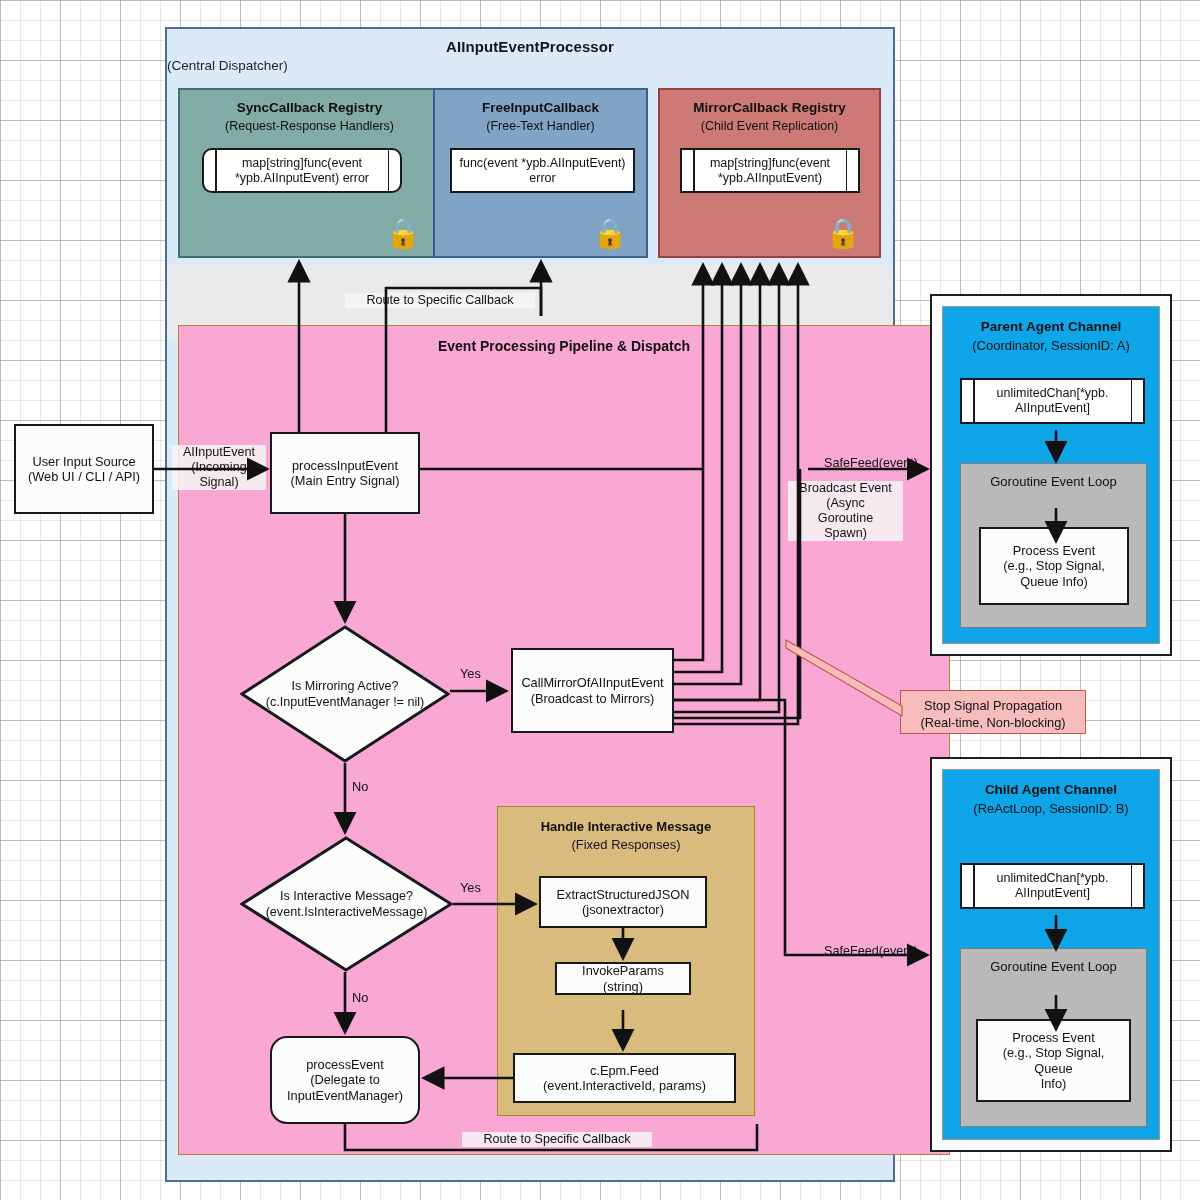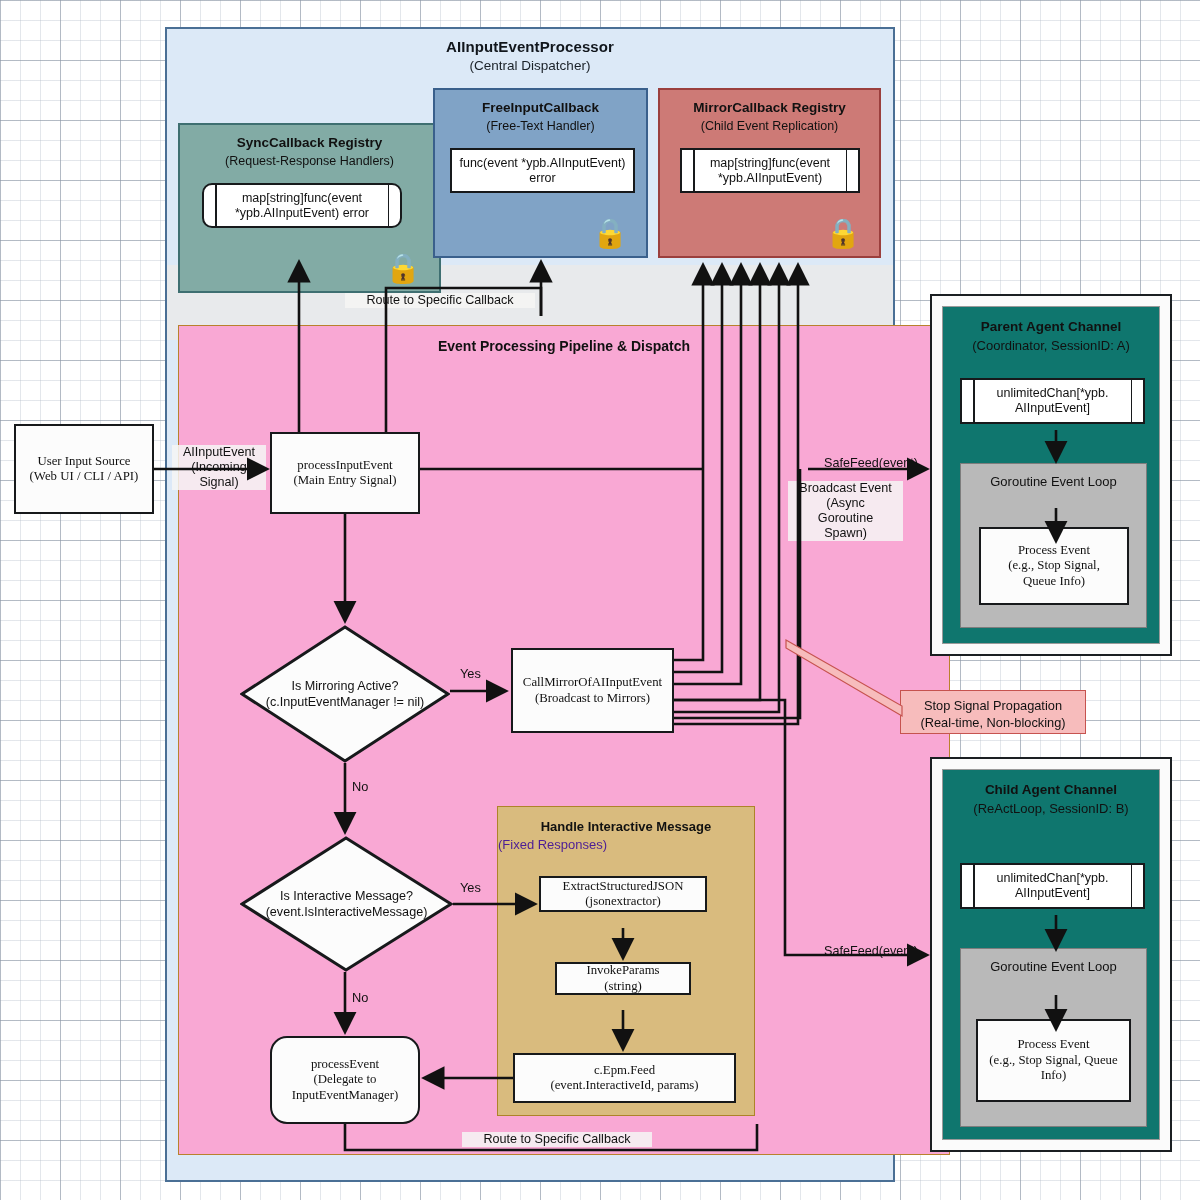--- a/index.html
+++ b/index.html
@@ -21,61 +21,61 @@
   
   .outer-proc{
     left:165px;top:27px;width:730px;height:1155px;
     background:#dce9f7;border:2px solid #4a6f95;
   }
   .hdr-title{
     position:absolute;left:0;right:0;top:9px;text-align:center;
     font-size:15px;font-weight:bold;color:#11161c;letter-spacing:.1px;
   }
   .hdr-sub{
-    position:absolute;left:0;right:0;top:29px;text-align:center;
+    position:absolute;left:0;right:0;top:29px;
     font-size:13.5px;color:#1a2128;
   }
   .reg-band{left:165px;top:265px;width:730px;height:75px;background:#e8eaec;border-left:2px solid #4a6f95;border-right:2px solid #4a6f95;}
 
   .reg{border:2px solid;}
   .reg .rt{position:absolute;left:2px;right:2px;top:10px;text-align:center;font-size:13.5px;font-weight:bold;color:#111;}
   .reg .rs{position:absolute;left:2px;right:2px;top:29px;text-align:center;font-size:12.5px;color:#111;}
-  .reg-sync{left:178px;top:88px;width:263px;height:170px;background:#82aba5;border-color:#3e6f71;margin-top:35px;}
+  .reg-sync{left:178px;top:88px;width:263px;height:170px;background:#82aba5;border-color:#3e6f71;}
   .reg-free{left:433px;top:88px;width:215px;height:170px;background:#80a3c6;border-color:#3a608c;}
   .reg-mirr{left:658px;top:88px;width:223px;height:170px;background:#cd7a76;border-color:#9b3f3d;}
 
   
   .dbx{background:#fff;border:2px solid #17191b;}
   .dbx .inner-l,.dbx .inner-r{position:absolute;top:0;bottom:0;width:1.5px;background:#17191b;}
   .dbx .inner-l{left:11px;} .dbx .inner-r{right:11px;}
   .dbx .txt{position:absolute;left:14px;right:14px;top:50%;transform:translateY(-50%);
             text-align:center;font-size:12.5px;line-height:15px;color:#111;}
   .lock{position:absolute;font-size:29px;line-height:29px;color:#111;}
 
   
   .pipeline{left:178px;top:325px;width:772px;height:830px;background:#f9a8d4;border:1.5px solid #b9812c;}
   .pipeline-title{position:absolute;left:0;right:0;top:12px;text-align:center;font-size:14px;font-weight:bold;color:#111;}
 
   .subpanel{left:497px;top:806px;width:258px;height:310px;background:#d9bb7e;border:1.5px solid #ad8329;}
   .subpanel .st{position:absolute;left:0;right:0;top:12px;text-align:center;font-size:13px;font-weight:bold;color:#111;}
-  .subpanel .ss{position:absolute;left:0;right:0;top:30px;font-size:13px;color:#4c1d95;}
-
-  
-  .node{background:#fcfcfc;border:2px solid #17191b;display:flex;align-items:center;justify-content:center;text-align:center;font-family:Liberation Serif, serif;}
+  .subpanel .ss{position:absolute;left:0;right:0;top:30px;text-align:center;font-size:13px;color:#0f172a;}
+
+  
+  .node{background:#fcfcfc;border:2px solid #17191b;display:flex;align-items:center;justify-content:center;text-align:center;}
   .node span{display:block;font-size:12.8px;line-height:15.5px;color:#111;padding:0 4px;}
 
   
   .dia{}
   .dia .shape{position:absolute;inset:0;}
   .dia .lbl{position:absolute;left:0;right:0;top:50%;transform:translateY(-50%);
             text-align:center;font-size:12.6px;line-height:15.5px;color:#111;}
 
   
   .chan-out{border:2px solid #1b1f22;background:#fbfbfb;}
-  .chan-mid{position:absolute;left:10px;top:10px;right:10px;bottom:10px;background:#0f766e;border:1.5px solid #9a9a9a;}
+  .chan-mid{position:absolute;left:10px;top:10px;right:10px;bottom:10px;background:#0ea5e9;border:1.5px solid #9a9a9a;}
   .chan-t{position:absolute;left:0;right:0;top:12px;text-align:center;font-size:13.5px;font-weight:bold;color:#111;}
   .chan-s{position:absolute;left:0;right:0;top:31px;text-align:center;font-size:13px;color:#111;}
   .loopbox{position:absolute;background:#b9b9b9;border:1.5px solid #7d7d7d;}
   .loopbox .lt{position:absolute;left:0;right:0;top:10px;text-align:center;font-size:13px;color:#111;}
 
   
   .callout{background:#f7bcbc;border:1.5px solid #c6534f;}
   .callout .c1{position:absolute;left:0;right:0;top:7px;text-align:center;font-size:12.8px;color:#111;}
   .callout .c2{position:absolute;left:0;right:0;top:24px;text-align:center;font-size:12.8px;color:#111;}
 
@@ -159,21 +159,21 @@
   </div>
 
   <div class="abs node" style="left:270px;top:1036px;width:150px;height:88px;border-radius:17px;">
     <span>
       <span>processEvent</span>
       <span>(Delegate to</span>
       <span>InputEventManager)</span>
     </span>
   </div>
 
-  <div class="abs node" style="left:539px;top:876px;width:168px;height:36px;">
+  <div class="abs node" style="left:539px;top:876px;width:168px;height:52px;">
     <span>
       <span>ExtractStructuredJSON</span>
       <span>(jsonextractor)</span>
     </span>
   </div>
   <div class="abs node" style="left:555px;top:962px;width:136px;height:33px;">
     <span>
       <span>InvokeParams</span>
       <span>(string)</span>
     </span>

